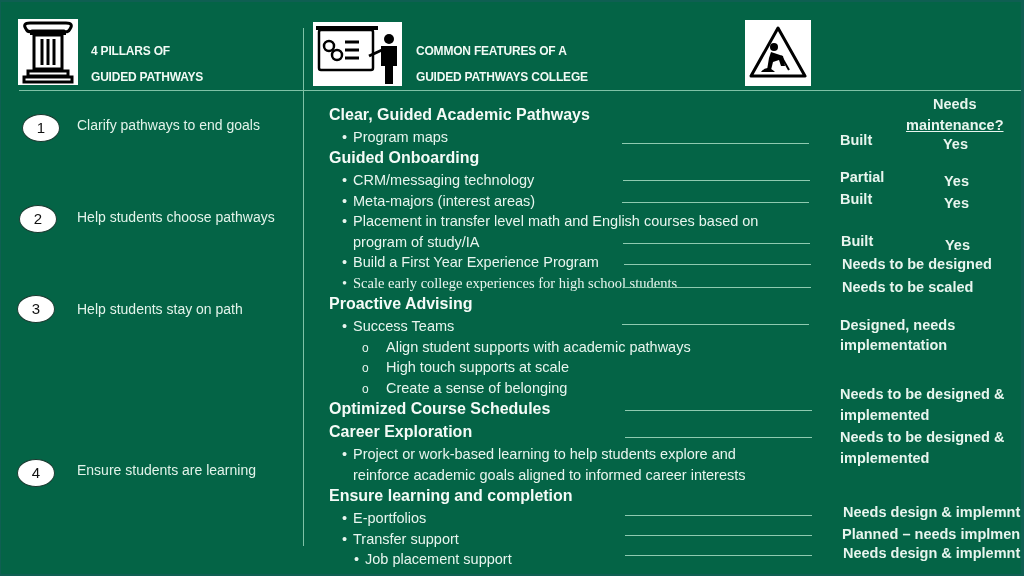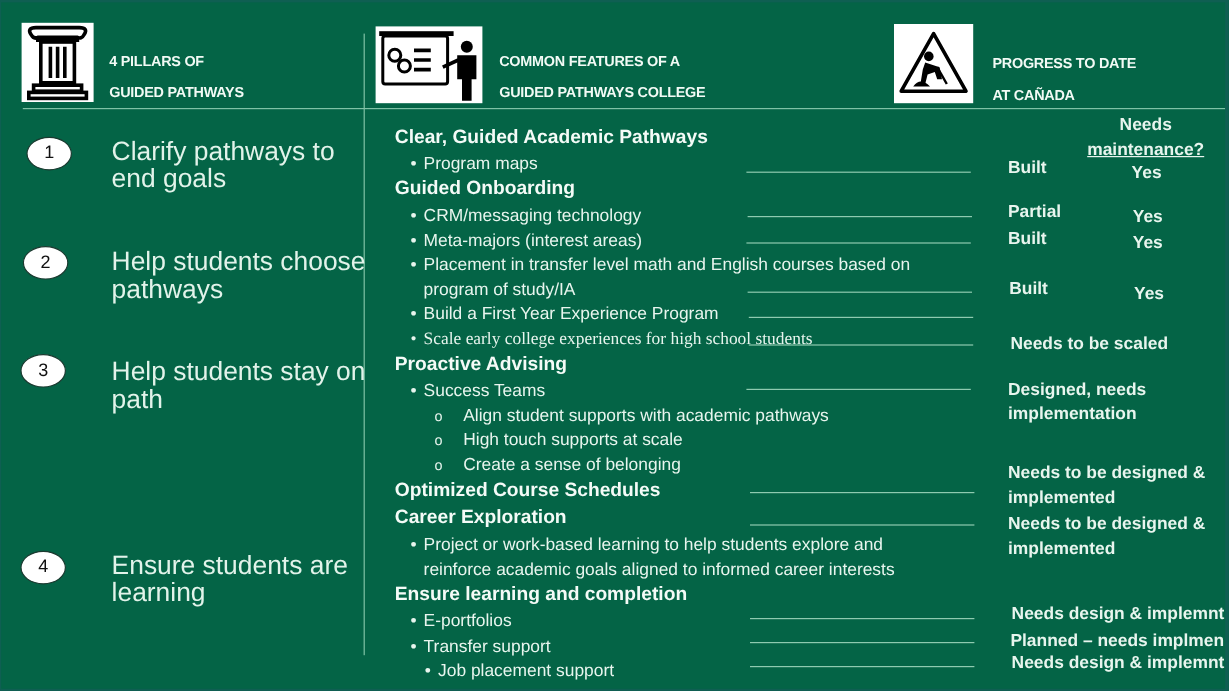--- a/index.html
+++ b/index.html
@@ -3,21 +3,21 @@
 <meta charset="utf-8">
 <style>
   html,body{margin:0;padding:0;}
   body{width:1024px;height:576px;overflow:hidden;background:#0f5f52;font-family:"Liberation Sans",sans-serif;}
   #slide{position:relative;width:1020px;height:572px;margin:2px 0 0 1px;background:#046446;color:#e8f5ee;overflow:hidden;}
   .iconbox{position:absolute;background:#fff;}
   .hdr{position:absolute;color:#f2faf5;font-weight:bold;font-size:12px;line-height:26px;letter-spacing:-0.2px;}
   .hline{position:absolute;height:1px;background:#7fc2a6;}
   .vline{position:absolute;width:1px;background:#7fc2a6;}
   .pill{position:absolute;width:36px;height:26px;border-radius:50%;background:#fff;border:1px solid #1b3a30;color:#111;font-size:15px;line-height:26px;text-align:center;}
-  .pillar{position:absolute;left:76px;font-size:22px;line-height:23px;color:#e2f3ea;width:220px;margin-left:16px;}
+  .pillar{position:absolute;left:76px;font-size:14px;line-height:23px;color:#e2f3ea;width:220px;}
   .feat{position:absolute;left:328px;font-size:14.5px;line-height:20px;color:#e8f5ee;white-space:nowrap;}
   .feat.h{font-weight:bold;font-size:16px;color:#f4fbf7;}
   .feat.b{left:341px;}
   .feat.b .dot{display:inline-block;width:11px;}
   .feat.b2{left:352px;}
   .feat.s{left:361px;}
   .feat.s .o{display:inline-block;width:24px;font-size:12px;}
   .rule{position:absolute;height:1px;background:#8fcab0;}
   .stat{position:absolute;font-size:14.5px;line-height:20px;color:#e8f5ee;white-space:nowrap;font-weight:bold;}
 </style>
@@ -63,24 +63,20 @@
   </div>
 
   <div class="iconbox" style="left:744px;top:18px;width:66px;height:66px;">
     <svg width="66" height="66" viewBox="0 0 66 66">
       <path d="M33 8 L60 56 L6 56Z" fill="none" stroke="#000" stroke-width="3" stroke-linejoin="round"></path>
       <circle cx="29" cy="27" r="4" fill="#000"></circle>
       <path d="M26 32 L38 36 L40 46 L36 46 L34 40 L28 42 L26 50 L22 50 L24 38Z" fill="#000"></path>
       <line x1="36" y1="36" x2="44" y2="50" stroke="#000" stroke-width="2"></line>
       <path d="M16 52 Q22 44 30 52Z" fill="#000"></path>
     </svg>
-  </div>
-  <div class="hdr" style="left:826px;top:38px;">
-    <div>PROGRESS TO DATE</div>
-    <div>AT CAÑADA</div>
   </div>
 
   <div class="hline" style="left:18px;top:88px;width:1002px;"></div>
   <div class="vline" style="left:302px;top:26px;height:518px;"></div>
 
   <div class="pill" style="left:21px;top:112px;">1</div>
   <div class="pillar" style="top:112px;">Clarify pathways to end goals</div>
   <div class="pill" style="left:18px;top:203px;">2</div>
   <div class="pillar" style="top:204px;">Help students choose pathways</div>
   <div class="pill" style="left:16px;top:293px;">3</div>
@@ -134,20 +130,21 @@
   <div class="stat" style="left:839px;top:128px;">Built</div>
   <div class="stat" style="left:942px;top:132px;">Yes</div>
 
   <div class="stat" style="left:839px;top:165px;">Partial</div>
   <div class="stat" style="left:943px;top:169px;">Yes</div>
   <div class="stat" style="left:839px;top:187px;">Built</div>
   <div class="stat" style="left:943px;top:191px;">Yes</div>
 
   <div class="stat" style="left:840px;top:229px;">Built</div>
   <div class="stat" style="left:944px;top:233px;">Yes</div>
+  <div class="stat" style="left:841px;top:252px;">Needs to be designed</div>
   <div class="stat" style="left:841px;top:275px;">Needs to be scaled</div>
 
   <div class="stat" style="left:839px;top:313px;">Designed, needs</div>
   <div class="stat" style="left:839px;top:333px;">implementation</div>
 
   <div class="stat" style="left:839px;top:382px;">Needs to be designed &amp;</div>
   <div class="stat" style="left:839px;top:403px;">implemented</div>
   <div class="stat" style="left:839px;top:425px;">Needs to be designed &amp;</div>
   <div class="stat" style="left:839px;top:446px;">implemented</div>
 

